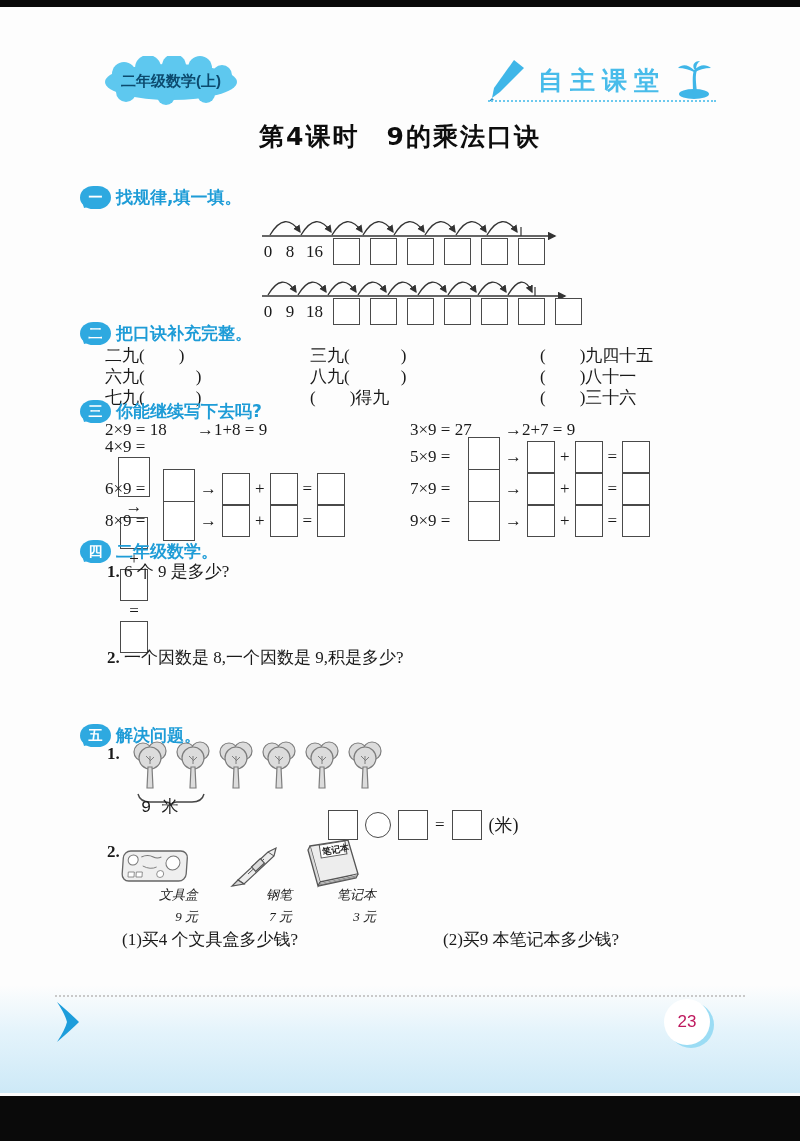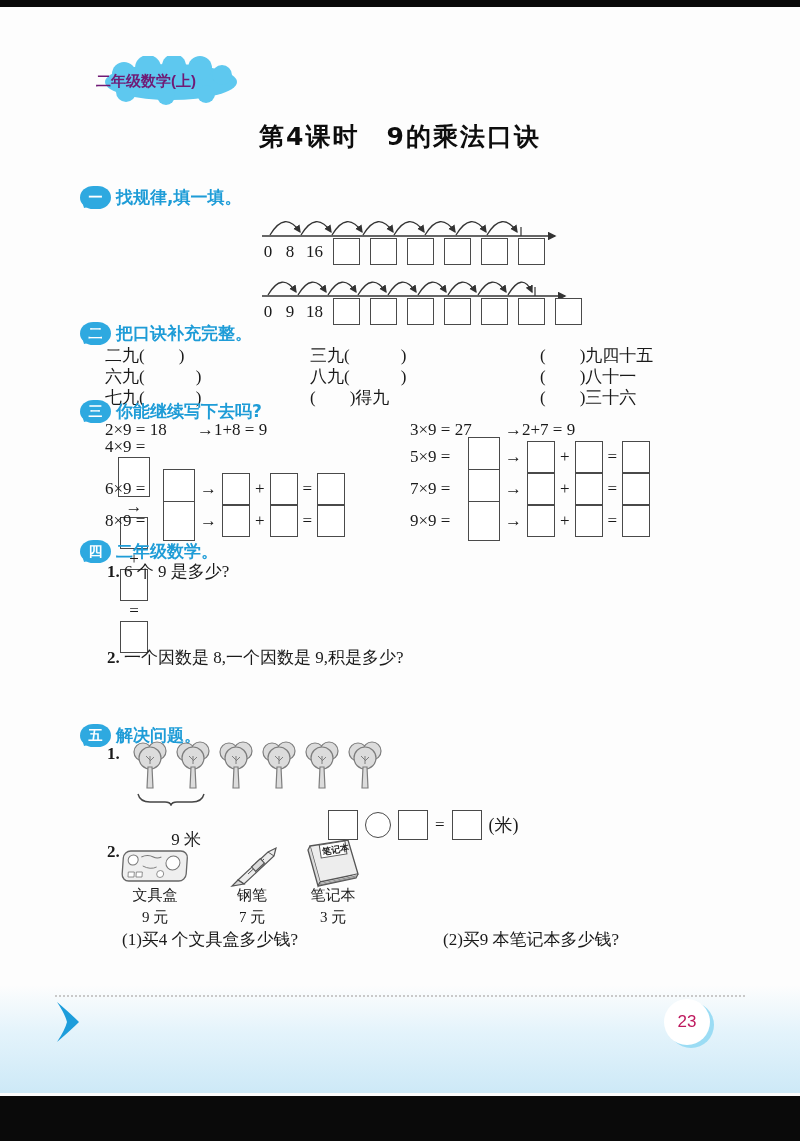--- a/index.html
+++ b/index.html
@@ -7,23 +7,23 @@
         font-family:"Liberation Serif","DejaVu Serif",serif;color:#1a1a1a;}
   .bar{position:absolute;left:0;width:800px;background:#0a0a0a;}
   #bar-top{top:0;height:7px;}
   #bar-bottom{top:1096px;height:45px;}
   #grad-band{position:absolute;left:0;top:985px;width:800px;height:108px;
        background:linear-gradient(180deg,rgba(255,255,255,0) 0%,#e3f3fb 45%,#cde9f7 100%);}
   .abs{position:absolute;}
   
   #badge{left:96px;top:56px;width:150px;height:50px;}
   #badge svg{position:absolute;left:0;top:0;}
-  #badge .t{position:absolute;left:0;top:16px;width:150px;
+  #badge .t{position:absolute;left:0;top:16px;width:150px;text-align:center;
             font-family:"Liberation Sans","DejaVu Sans",sans-serif;font-weight:bold;
-            font-size:15px;color:#701a75;}
+            font-size:15px;color:#0c4a6e;}
   #brand{left:484px;top:56px;width:236px;height:50px;}
   #brand .t{position:absolute;left:52px;top:8px;width:132px;text-align:center;letter-spacing:7px;
             font-family:"DejaVu Sans","Liberation Sans",sans-serif;font-weight:bold;
             font-size:25px;color:#48bcea;}
   #brand .dots{position:absolute;left:4px;top:44px;width:228px;border-top:2px dotted #6cc9ee;}
   
   #page-title{left:0;top:120px;width:800px;text-align:center;
       font-family:"DejaVu Sans","Liberation Sans",sans-serif;font-weight:bold;
       font-size:25px;letter-spacing:2px;color:#0d0d0d;}
   
@@ -43,21 +43,21 @@
   .abox{width:26px;height:30px;border:1.5px solid #4a4a4a;background:#fff;flex:0 0 auto;}
   .abox.big{width:30px;height:38px;}
   .sqbox{width:28px;height:28px;border:1.5px solid #4a4a4a;background:#fff;flex:0 0 auto;}
   .op-circle{width:24px;height:24px;border:1.5px solid #4a4a4a;border-radius:50%;background:#fff;flex:0 0 auto;}
   .numline-row{display:flex;align-items:center;gap:10px;}
   .numline-row .n{font-size:17px;min-width:12px;text-align:center;}
   .eq-row{display:flex;align-items:center;}
   .eq-row .lbl{width:58px;font-size:17px;}
   .eq-row .sym{font-size:17px;margin:0 5px;}
   
-  .pcol{position:absolute;text-align:center;font-size:15px;}
+  .pcol{position:absolute;text-align:right;font-size:13px;font-style:italic;}
   
   #foot-dots{left:55px;top:995px;width:690px;border-top:2px dotted #c9c9c9;}
   #page-circle{left:664px;top:999px;width:46px;height:46px;background:#fff;border-radius:50%;
       box-shadow:4px 3px 0 0 #9bdcf4;display:flex;align-items:center;justify-content:center;
       font-family:"Liberation Sans","DejaVu Sans",sans-serif;font-size:17px;color:#be185d;text-align:right;}
 </style>
 </head>
 <body>
 
 <div id="page">
@@ -74,20 +74,39 @@
           <circle cx="104" cy="12" r="12"></circle>
         <circle cx="126" cy="19" r="10"></circle>
           <circle cx="30" cy="36" r="10"></circle>
         <circle cx="70" cy="40" r="9"></circle>
           <circle cx="110" cy="38" r="9"></circle>
       </g>
     </svg>
     <div class="t">二年级数学(上)</div>
   </div>
 
+  <div id="brand" class="abs">
+    <svg class="abs" style="left:0;top:2px;" width="42" height="44" viewBox="0 0 42 44">
+      <g fill="#3fb6e8">
+        <polygon points="30,2 40,10 16,34 8,40 10,30"></polygon>
+        <polygon points="8,40 4,44 10,42" fill="#2b8fc4"></polygon>
+      </g>
+    </svg>
+    <div class="t">自主课堂</div>
+    <svg class="abs" style="left:190px;top:4px;" width="40" height="40" viewBox="0 0 40 40">
+      <g fill="#3fb6e8">
+        <ellipse cx="20" cy="34" rx="15" ry="5"></ellipse>
+        <path d="M19,32 C19,22 18,16 20,10 L23,10 C21,16 22,22 23,32 z"></path>
+        <path d="M20,10 C14,4 8,4 4,8 C10,8 16,10 20,12 z"></path>
+        <path d="M20,10 C26,4 32,4 37,8 C30,8 25,10 21,12 z"></path>
+        <path d="M20,9 C18,4 21,1 26,1 C23,3 22,6 22,10 z"></path>
+      </g>
+    </svg>
+    <div class="dots"></div>
+  </div>
 
   <div id="page-title" class="abs">第4课时　9的乘法口诀</div>
 
   <div class="abs sec-head" style="left:80px;top:186px;">
     <span class="bubble">一</span>
     <span>找规律,填一填。</span>
   </div>
 
   <svg class="abs" style="left:262px;top:206px;" width="300" height="34" viewBox="0 0 300 34">
     <defs>
@@ -310,21 +329,21 @@
           <circle cx="19" cy="20" r="11"></circle>
         <path d="M17,29 L16,50 L22,50 L21,29 z"></path>
         </g>
       <path d="M19,18 L19,26 M19,22 L15,18 M19,23 L23,19" stroke="#7d7d7d" stroke-width="1" fill="none"></path>
     </svg>
   </div>
 
   <svg class="abs" style="left:136px;top:792px;" width="70" height="14" viewBox="0 0 70 14">
     <path d="M2,2 Q4,10 14,10 L29,10 Q34,10 35,13 Q36,10 41,10 L56,10 Q66,10 68,2" stroke="#444" stroke-width="1.4" fill="none"></path>
   </svg>
-  <div class="abs txt" style="left:141px;top:828px;width:60px;text-align:right;">9 米</div>
+  <div class="abs txt" style="left:141px;top:795px;width:60px;text-align:left;font-family:Liberation Mono, monospace;">9 米</div>
 
   <div class="abs" style="left:328px;top:810px;display:flex;align-items:center;gap:7px;">
     <span class="sqbox"></span>
     <span class="op-circle"></span>
     <span class="sqbox"></span>
     <span class="txt">=</span>
     <span class="sqbox"></span>
     <span class="txt" style="font-size:18px;">(米)</span>
   </div>
 

